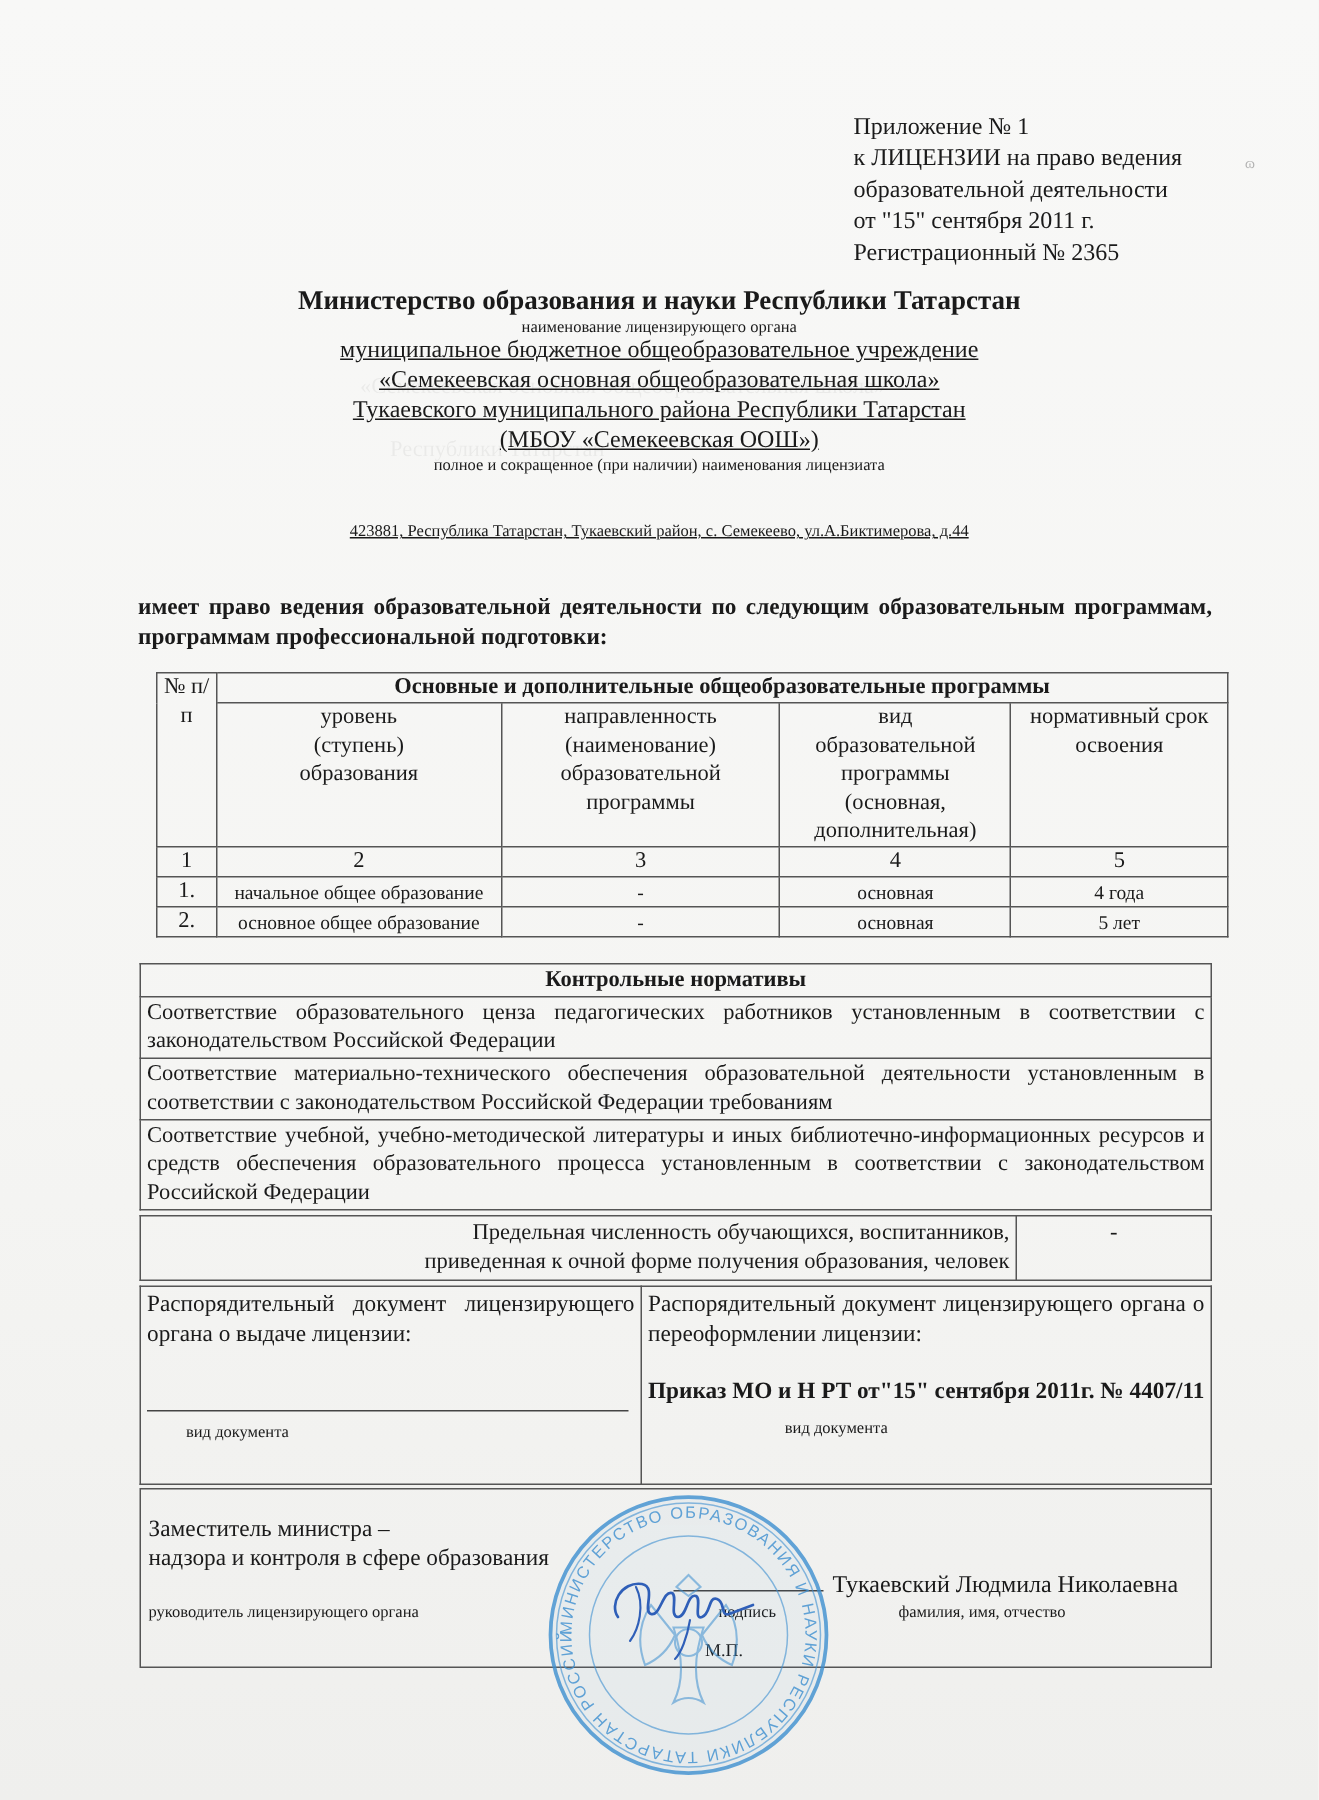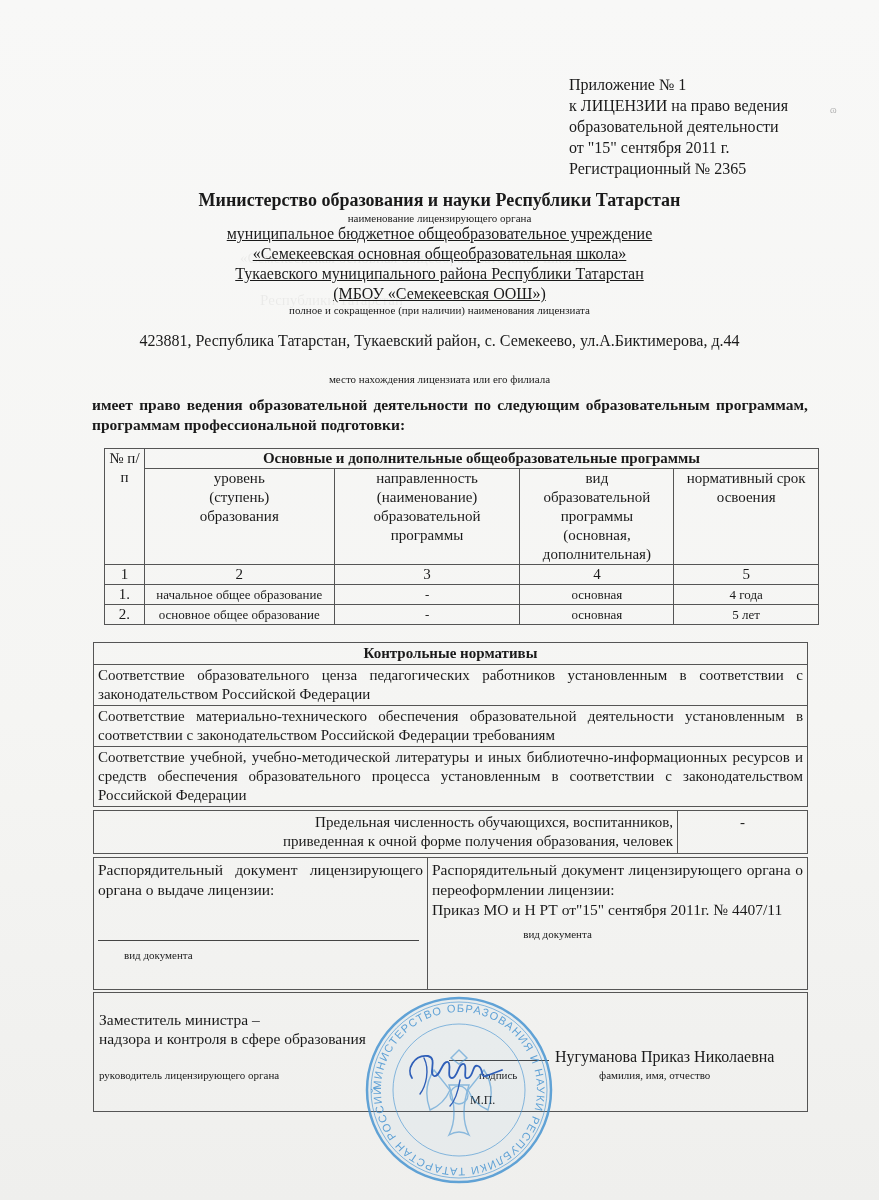--- a/index.html
+++ b/index.html
@@ -23,21 +23,21 @@
   .corner-mark {
     position: absolute; left: 830px; top: 104px; font-size: 10px; color: #b0b0b0;
   }
   .center { position: absolute; left: 0; width: 879px; text-align: center; }
   .ministry { top: 190px; font-size: 18px; font-weight: bold; }
   .caption-small { font-size: 11px; }
   .cap1 { top: 212px; }
   .lic-line { font-size: 16px; text-decoration: underline; line-height: 20px; }
   .lic1 { top: 224px; } .lic2 { top: 244px; } .lic3 { top: 264px; } .lic4 { top: 284px; }
   .cap2 { top: 304px; }
-  .address { top: 332px; font-size: 16px; }
+  .address { top: 348px; font-size: 11px; text-decoration: underline; }
   .cap3 { top: 373px; }
   .rights {
     position: absolute; left: 92px; width: 716px; top: 395px;
     font-size: 15.5px; font-weight: bold; line-height: 20px; text-align: justify;
     text-align-last: left;
   }
   table { border-collapse: collapse; position: absolute; }
   td { border: 1px solid #555; padding: 0 4px; vertical-align: top; }
   .programs { left: 93px; top: 448px; width: 715px; font-size: 15px; margin-left: 11px; }
   .programs td { text-align: center; line-height: 19px; }
@@ -88,21 +88,20 @@
   <div class="center ministry">Министерство образования и науки Республики Татарстан</div>
   <div class="center caption-small cap1">наименование лицензирующего органа</div>
 
   <div class="center lic-line lic1">муниципальное бюджетное общеобразовательное учреждение</div>
   <div class="center lic-line lic2">«Семекеевская основная общеобразовательная школа»</div>
   <div class="center lic-line lic3">Тукаевского муниципального района Республики Татарстан</div>
   <div class="center lic-line lic4">(МБОУ «Семекеевская ООШ»)</div>
   <div class="center caption-small cap2">полное и сокращенное (при наличии) наименования лицензиата</div>
 
   <div class="center address">423881, Республика Татарстан, Тукаевский район, с. Семекеево, ул.А.Биктимерова, д.44</div>
-  <div class="center caption-small cap3">место нахождения лицензиата или его филиала</div>
 
   <div class="rights">имеет право ведения образовательной деятельности по следующим образовательным программам, программам профессиональной подготовки:</div>
 
   <table class="programs">
     <colgroup>
       <col style="width:40px">
         <col style="width:190px">
         <col style="width:186px">
         <col style="width:154px">
         <col style="width:145px">
@@ -174,37 +173,37 @@
   <table class="docs">
     <tbody>
         <tr style="height:132px;">
       <td style="width:325px;">
         <div class="j">Распорядительный документ лицензирующего органа о выдаче лицензии:</div>
         <div class="doc-blank"></div>
         <div class="doc-caption">вид документа</div>
       </td>
       <td>
         <div class="j">Распорядительный документ лицензирующего органа о переоформлении лицензии:</div>
-        <div style="">Приказ МО и Н РТ от"15" сентября 2011г. № 4407/11</div>
+        <div style="margin-top:18px;font-weight:bold;">Приказ МО и Н РТ от"15" сентября 2011г. № 4407/11</div>
         <div class="doc-caption-r">вид документа</div>
       </td>
     </tr>
   </tbody>
     </table>
 
   <div class="sign-block">
     <div class="sign-title">
       <div>Заместитель министра –</div>
       <div>надзора и контроля в сфере образования</div>
     </div>
     <div class="sign-caption">руководитель лицензирующего органа</div>
     <div class="sign-line"></div>
     <div class="sign-label">подпись</div>
     <div class="mp-label">М.П.</div>
-    <div class="signer-name">Нугуманова Приказ Николаевна</div>
+    <div class="signer-name">Тукаевский Людмила Николаевна</div>
     <div class="signer-caption">фамилия, имя, отчество</div>
   </div>
 
   <svg class="stamp" viewBox="0 0 190 190">
     <defs>
       <path id="ring" d="M95,95 m-78,0 a78,78 0 1,1 156,0 a78,78 0 1,1 -156,0"></path>
     </defs>
     <circle cx="95" cy="95" r="92" fill="rgba(61,143,208,0.06)" stroke="#3d8fd0" stroke-width="2.5" opacity="0.8"></circle>
     <circle cx="95" cy="95" r="88" fill="none" stroke="#3d8fd0" stroke-width="1" opacity="0.6"></circle>
     <circle cx="95" cy="95" r="66" fill="none" stroke="#3d8fd0" stroke-width="1" opacity="0.6"></circle>

